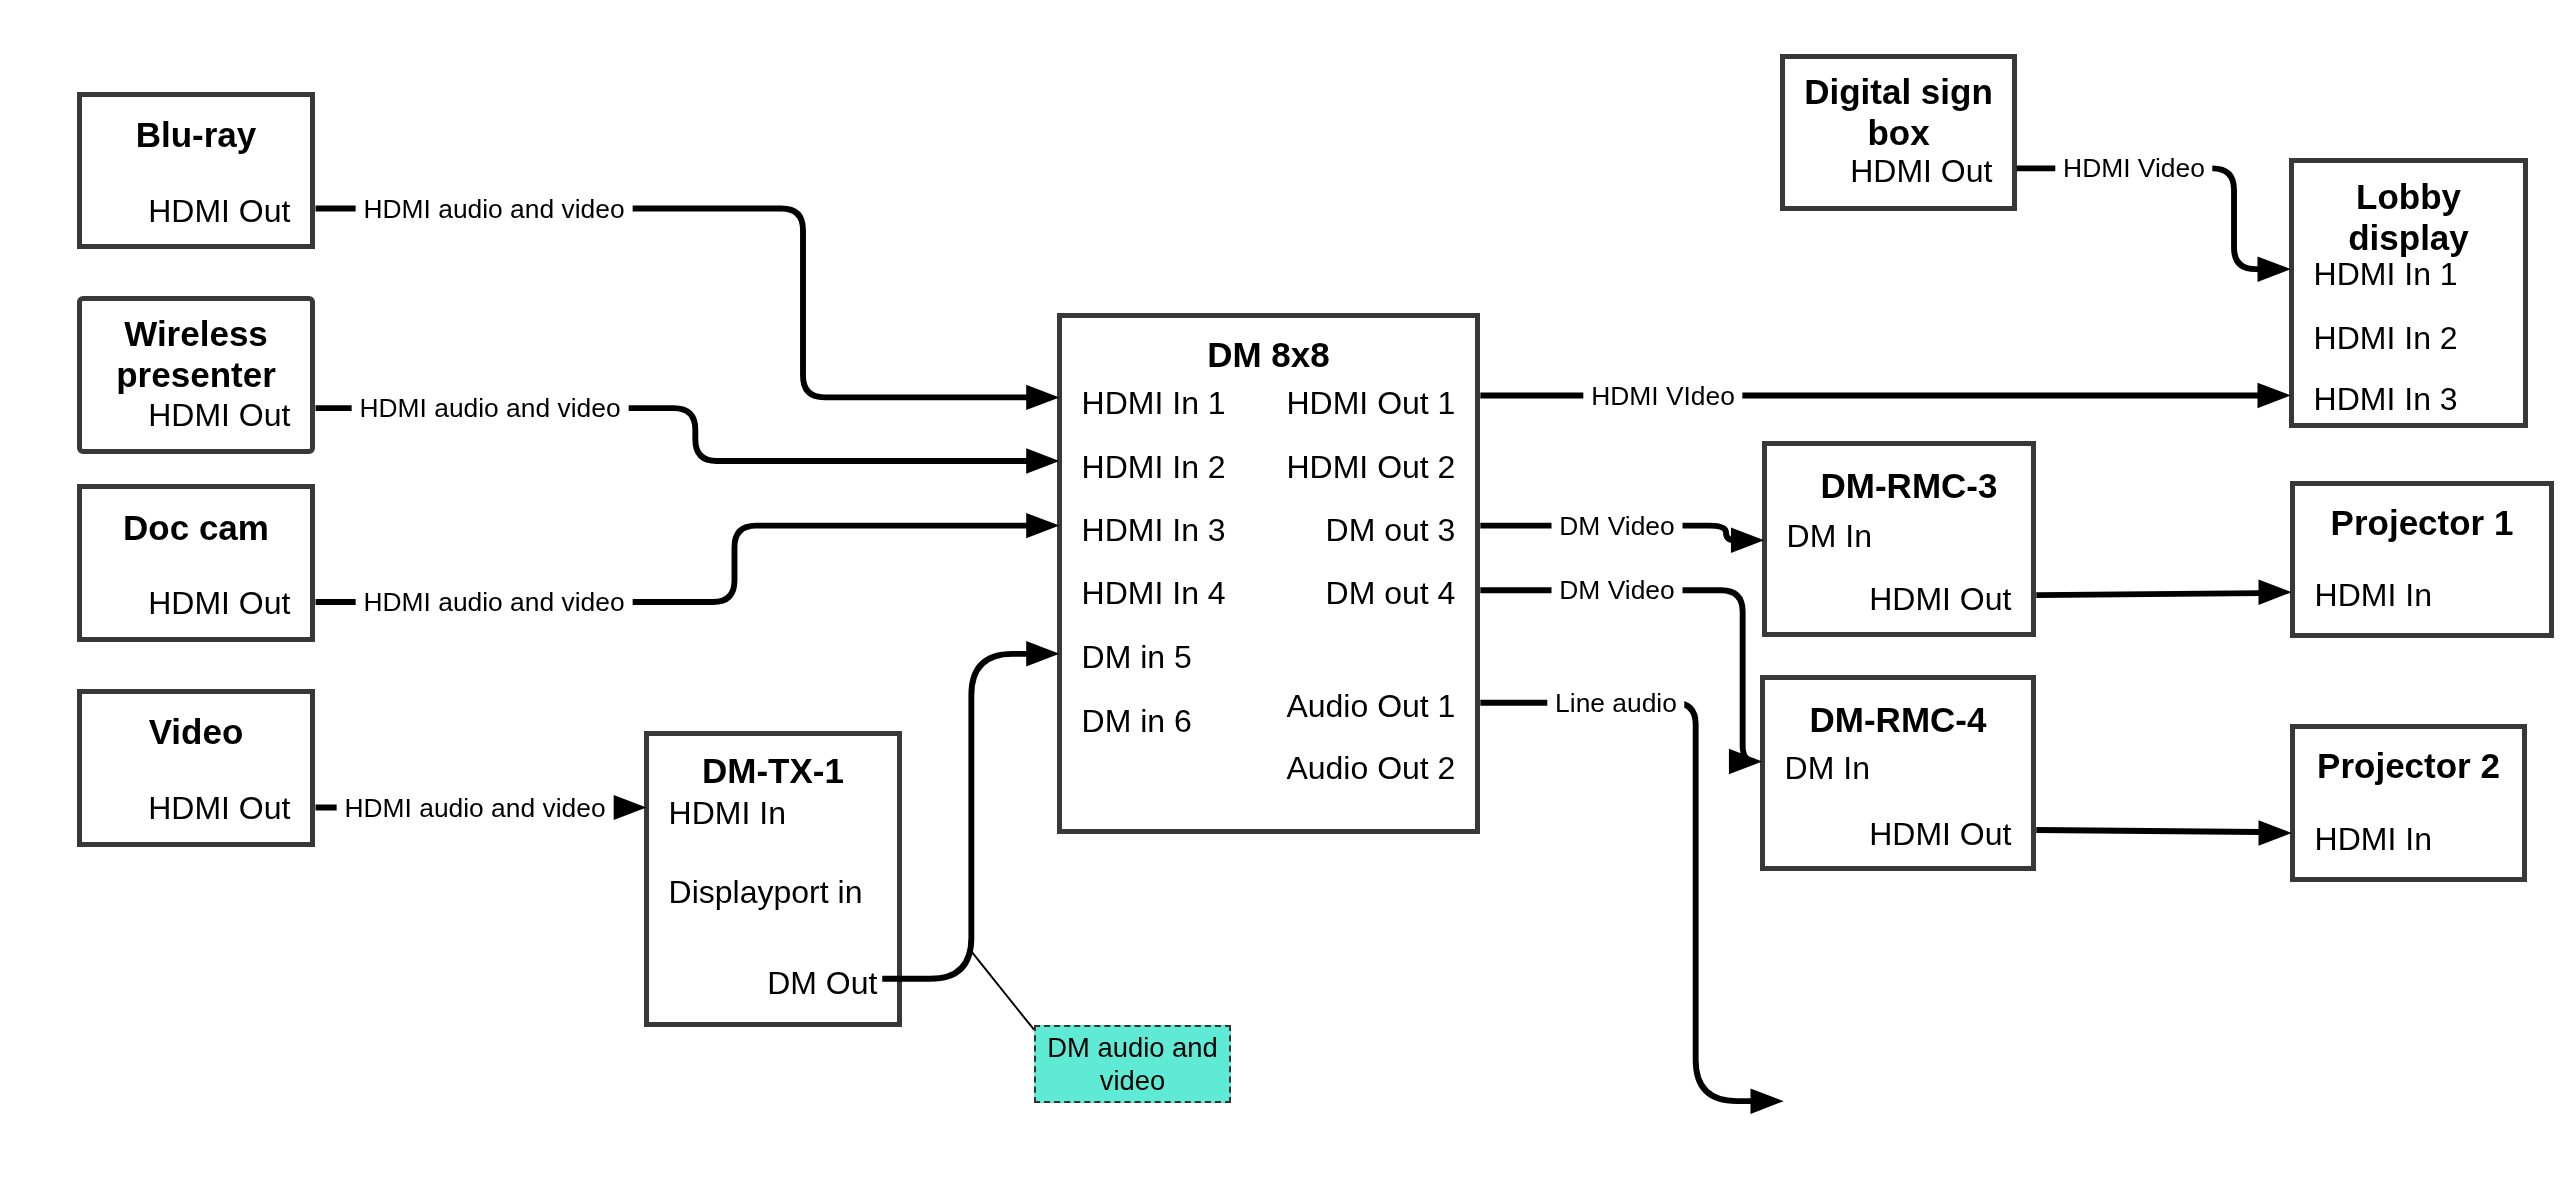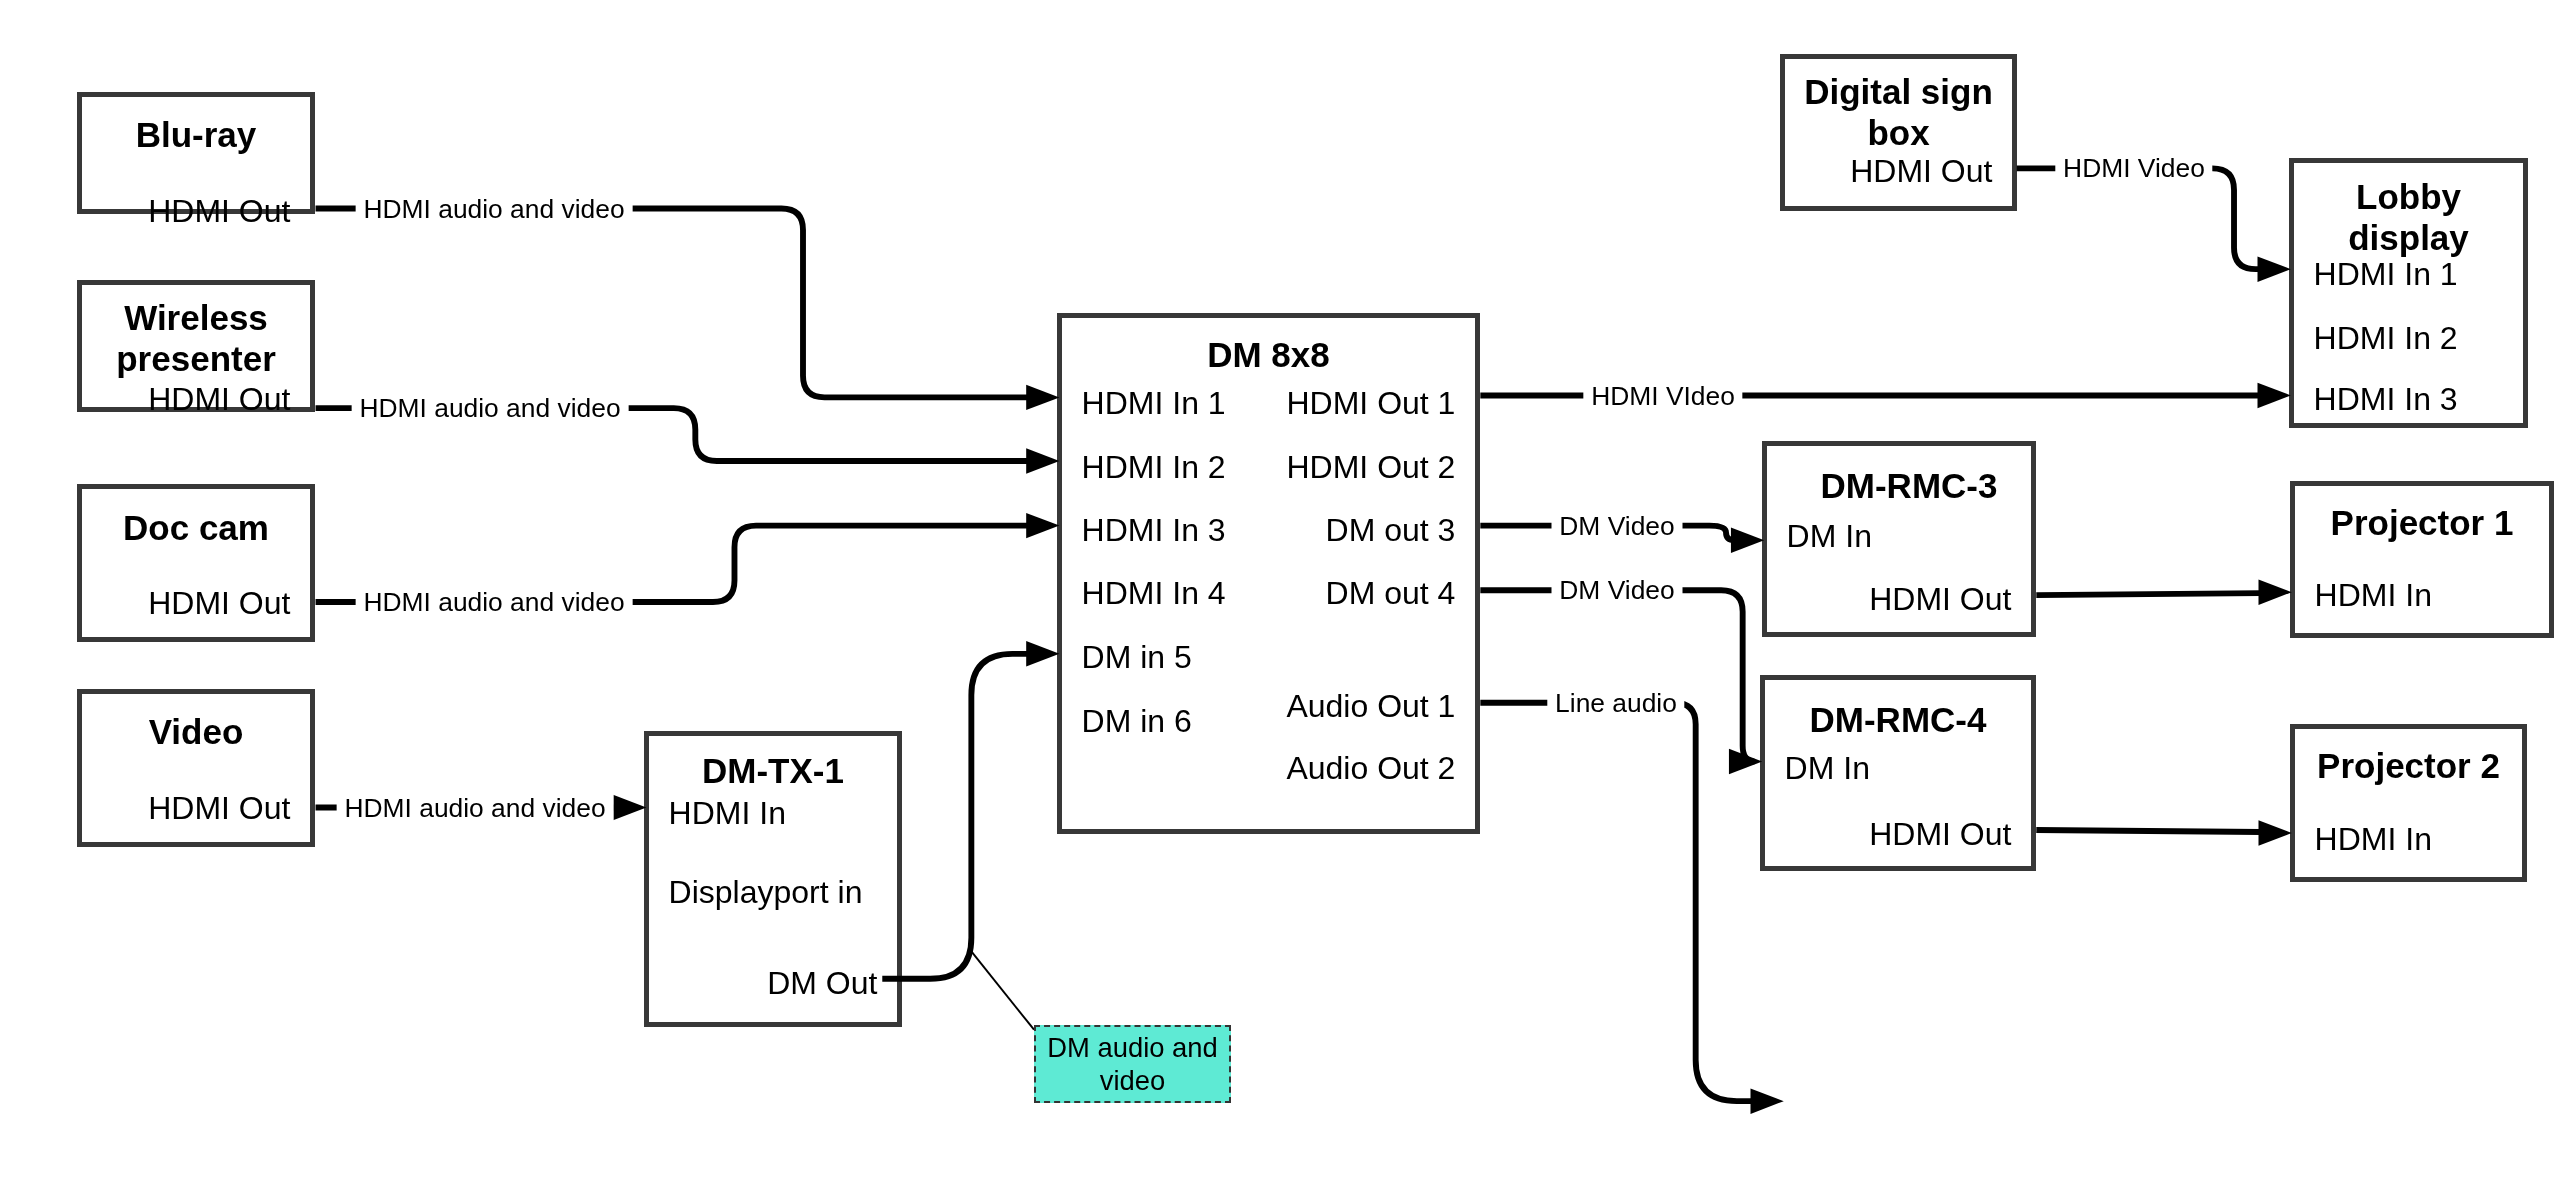--- a/index.html
+++ b/index.html
@@ -109,26 +109,26 @@
     <path class="wire" d="M 1512 718 L 1710 718 Q 1732 718 1732 740 L 1732 1083 Q 1732 1125 1774 1125 L 1790 1125"></path>
     <path class="arrow" d="M 1822 1125 l -34 -13 l 0 26 z"></path>
 
     <path class="wire" d="M 2080 608 L 2309 606"></path>
     <path class="arrow" d="M 2341 605 l -34 -13 l 0 26 z"></path>
 
     <path class="wire" d="M 2080 848 L 2309 850"></path>
     <path class="arrow" d="M 2341 851 l -34 -13 l 0 26 z"></path>
   </svg>
 
-  <div class="node" style="left:77px;top:92px;width:238px;height:122px;">
+  <div class="node" style="left:77px;top:92px;width:238px;height:157px;">
     <div class="node-title" style="margin-top:16.6px;">Blu-ray</div>
     <span class="port pright" style="top:98px;">HDMI Out</span>
   </div>
 
-  <div class="node" style="left:77px;top:280px;width:238px;height:132px;">
+  <div class="node" style="left:77px;top:296px;width:238px;height:158px;border-radius:6px;">
     <div class="node-title" style="margin-top:11.7px;">Wireless presenter</div>
     <span class="port pright" style="top:98px;">HDMI Out</span>
   </div>
 
   <div class="node" style="left:77px;top:484px;width:238px;height:158px;">
     <div class="node-title" style="margin-top:17.6px;">Doc cam</div>
     <span class="port pright" style="top:98px;">HDMI Out</span>
   </div>
 
   <div class="node" style="left:77px;top:689px;width:238px;height:158px;">

